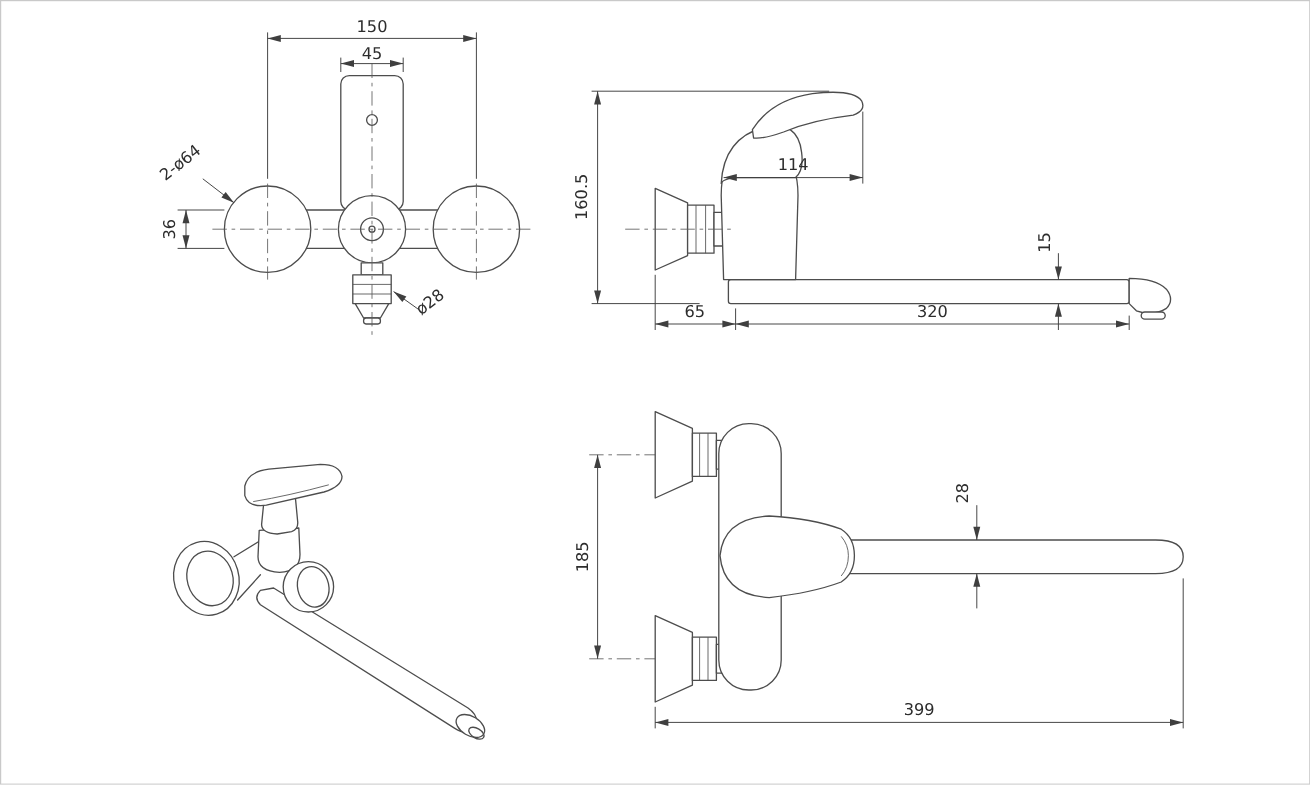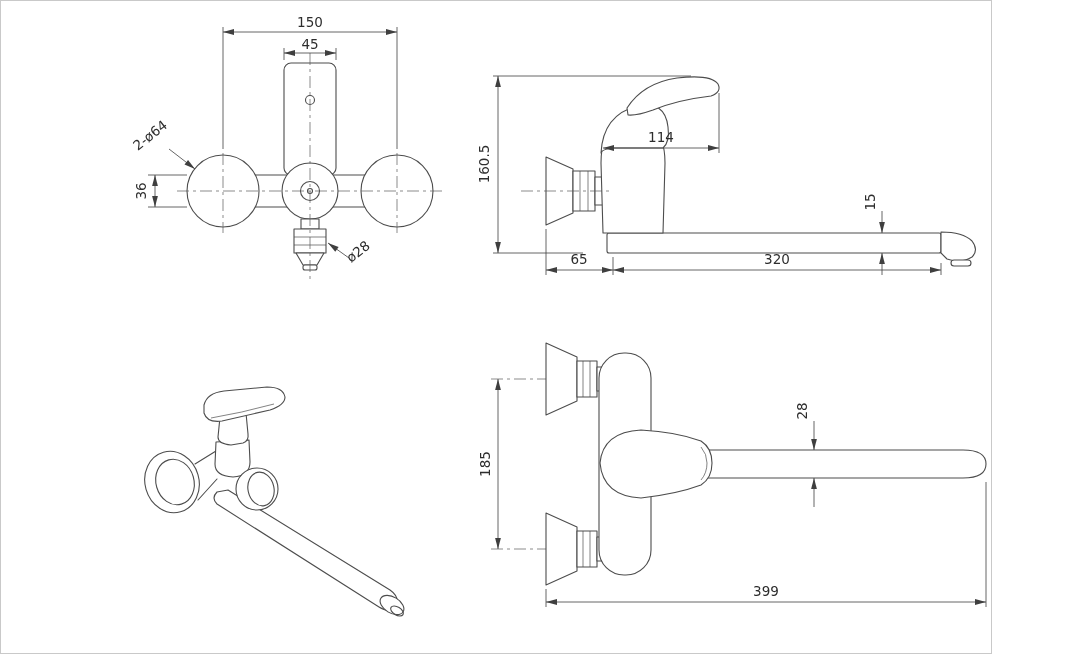--- a/index.html
+++ b/index.html
@@ -1,17 +1,17 @@
 <!DOCTYPE html>
 <html><head>
 <meta charset="utf-8">
 <style>
   html,body{margin:0;padding:0;background:#ffffff;}
   .canvas{
-    width:992px;height:654px;position:relative;background:#ffffff;
+    width:1092px;height:654px;position:relative;background:#ffffff;
     border:1px solid #c9c9c9;box-sizing:border-box;overflow:hidden;
     font-family:"DejaVu Sans", sans-serif;
   }
   svg{display:block;}
   .obj{fill:#ffffff;stroke:#4d4d4d;stroke-width:1.1;stroke-linejoin:round;stroke-linecap:round;}
   .objn{fill:none;stroke:#4d4d4d;stroke-width:1.1;stroke-linejoin:round;stroke-linecap:round;}
   .thin{fill:none;stroke:#4d4d4d;stroke-width:0.7;}
   .cl{fill:none;stroke:#5a5a5a;stroke-width:0.7;stroke-dasharray:12 4 3 4;}
   .dim{fill:none;stroke:#3f3f3f;stroke-width:0.8;}
   text.d{font:13.5px "DejaVu Sans", sans-serif;fill:#2d2d2d;}

